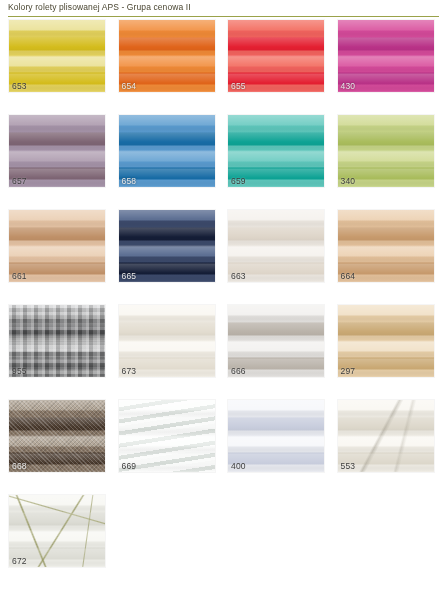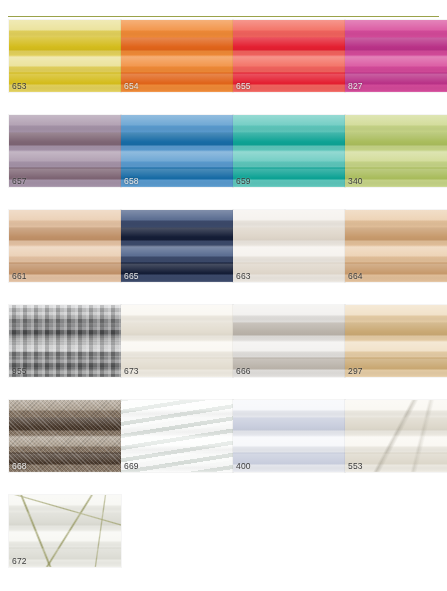--- a/index.html
+++ b/index.html
@@ -39,21 +39,21 @@
     display:flex;
     height:95px;
   }
   .cell{
     width:114px;
     height:95px;
     box-sizing:border-box;
   }
   .swatch{
     position:relative;
-    width:112px;height:72px;
+    width:96px;height:72px;
     overflow:hidden;
     background:#ddd;
     box-shadow:0 0 0 1px rgba(0,0,0,0.04);
   }
   .swatch .tex{
     position:absolute;inset:0;
   }
   
   .swatch .pleat{
     position:absolute;inset:0;
@@ -80,20 +80,23 @@
     color:#e9e9e9;
     text-shadow:0 0 2px rgba(0,0,0,0.5);
     margin-top:24px;
   }
 </style>
 </head>
 <body>
 
 <div id="page">
 
+  <div class="header">
+    <div class="header-title">Kolory rolety plisowanej APS - Grupa cenowa II</div>
+  </div>
   <div class="header-rule"></div>
 
   <div class="grid" id="grid">
       <div class="row">
         <div class="cell">
           <div class="swatch">
             <div class="tex" style="background: linear-gradient(rgb(236, 228, 160) 0px, rgb(236, 228, 160) 10px, rgb(227, 209, 92) 11px, rgb(227, 209, 92) 17px, rgb(212, 188, 28) 18px, rgb(212, 188, 28) 30px, rgb(227, 209, 92) 31px, rgb(227, 209, 92) 36px, rgb(236, 228, 160) 37px, rgb(236, 228, 160) 46px, rgb(227, 209, 92) 47px, rgb(227, 209, 92) 52px, rgb(212, 188, 28) 53px, rgb(212, 188, 28) 64px, rgb(227, 209, 92) 65px, rgb(227, 209, 92) 72px);"></div>
             <div class="pleat"></div>
             <div class="code">653</div>
           </div>
@@ -109,21 +112,21 @@
           <div class="swatch dark">
             <div class="tex" style="background: linear-gradient(rgb(244, 121, 109) 0px, rgb(244, 121, 109) 10px, rgb(242, 99, 94) 11px, rgb(242, 99, 94) 17px, rgb(228, 31, 49) 18px, rgb(228, 31, 49) 30px, rgb(242, 99, 94) 31px, rgb(242, 99, 94) 36px, rgb(244, 121, 109) 37px, rgb(244, 121, 109) 46px, rgb(242, 99, 94) 47px, rgb(242, 99, 94) 52px, rgb(228, 31, 49) 53px, rgb(228, 31, 49) 64px, rgb(242, 99, 94) 65px, rgb(242, 99, 94) 72px);"></div>
             <div class="pleat"></div>
             <div class="code">655</div>
           </div>
         </div>
         <div class="cell">
           <div class="swatch dark">
             <div class="tex" style="background: linear-gradient(rgb(221, 98, 167) 0px, rgb(221, 98, 167) 10px, rgb(212, 74, 154) 11px, rgb(212, 74, 154) 17px, rgb(185, 50, 135) 18px, rgb(185, 50, 135) 30px, rgb(212, 74, 154) 31px, rgb(212, 74, 154) 36px, rgb(221, 98, 167) 37px, rgb(221, 98, 167) 46px, rgb(212, 74, 154) 47px, rgb(212, 74, 154) 52px, rgb(185, 50, 135) 53px, rgb(185, 50, 135) 64px, rgb(212, 74, 154) 65px, rgb(212, 74, 154) 72px);"></div>
             <div class="pleat"></div>
-            <div class="code">827</div>
+            <div class="code">430</div>
           </div>
         </div>
       </div>
       <div class="row">
         <div class="cell">
           <div class="swatch">
             <div class="tex" style="background: linear-gradient(rgb(181, 165, 182) 0px, rgb(181, 165, 182) 10px, rgb(165, 147, 168) 11px, rgb(165, 147, 168) 17px, rgb(125, 100, 115) 18px, rgb(125, 100, 115) 30px, rgb(165, 147, 168) 31px, rgb(165, 147, 168) 36px, rgb(181, 165, 182) 37px, rgb(181, 165, 182) 46px, rgb(165, 147, 168) 47px, rgb(165, 147, 168) 52px, rgb(125, 100, 115) 53px, rgb(125, 100, 115) 64px, rgb(165, 147, 168) 65px, rgb(165, 147, 168) 72px);"></div>
             <div class="pleat"></div>
             <div class="code">657</div>
           </div>

